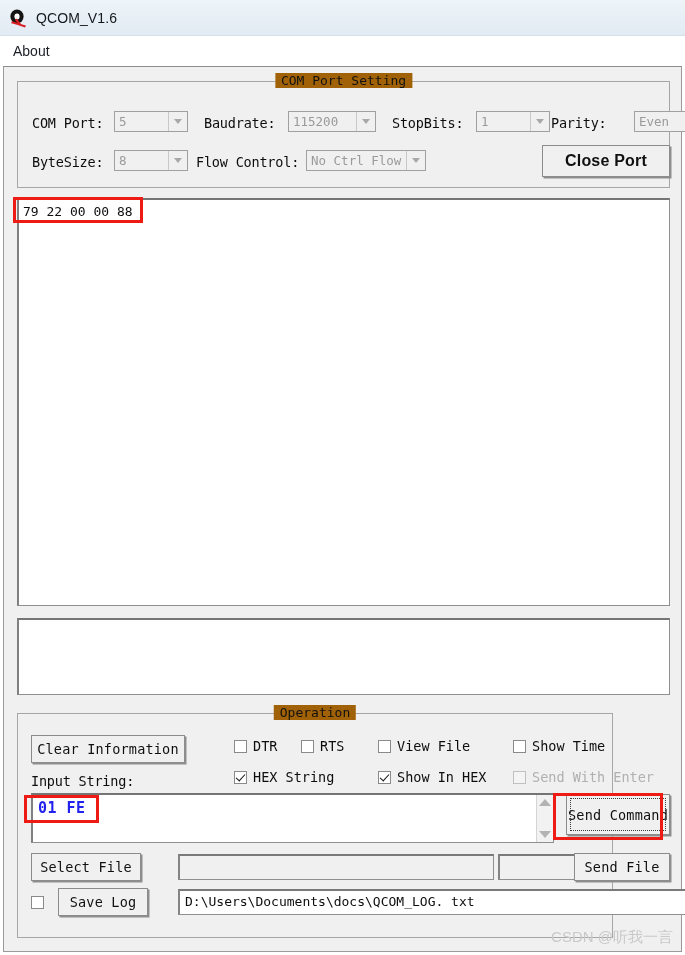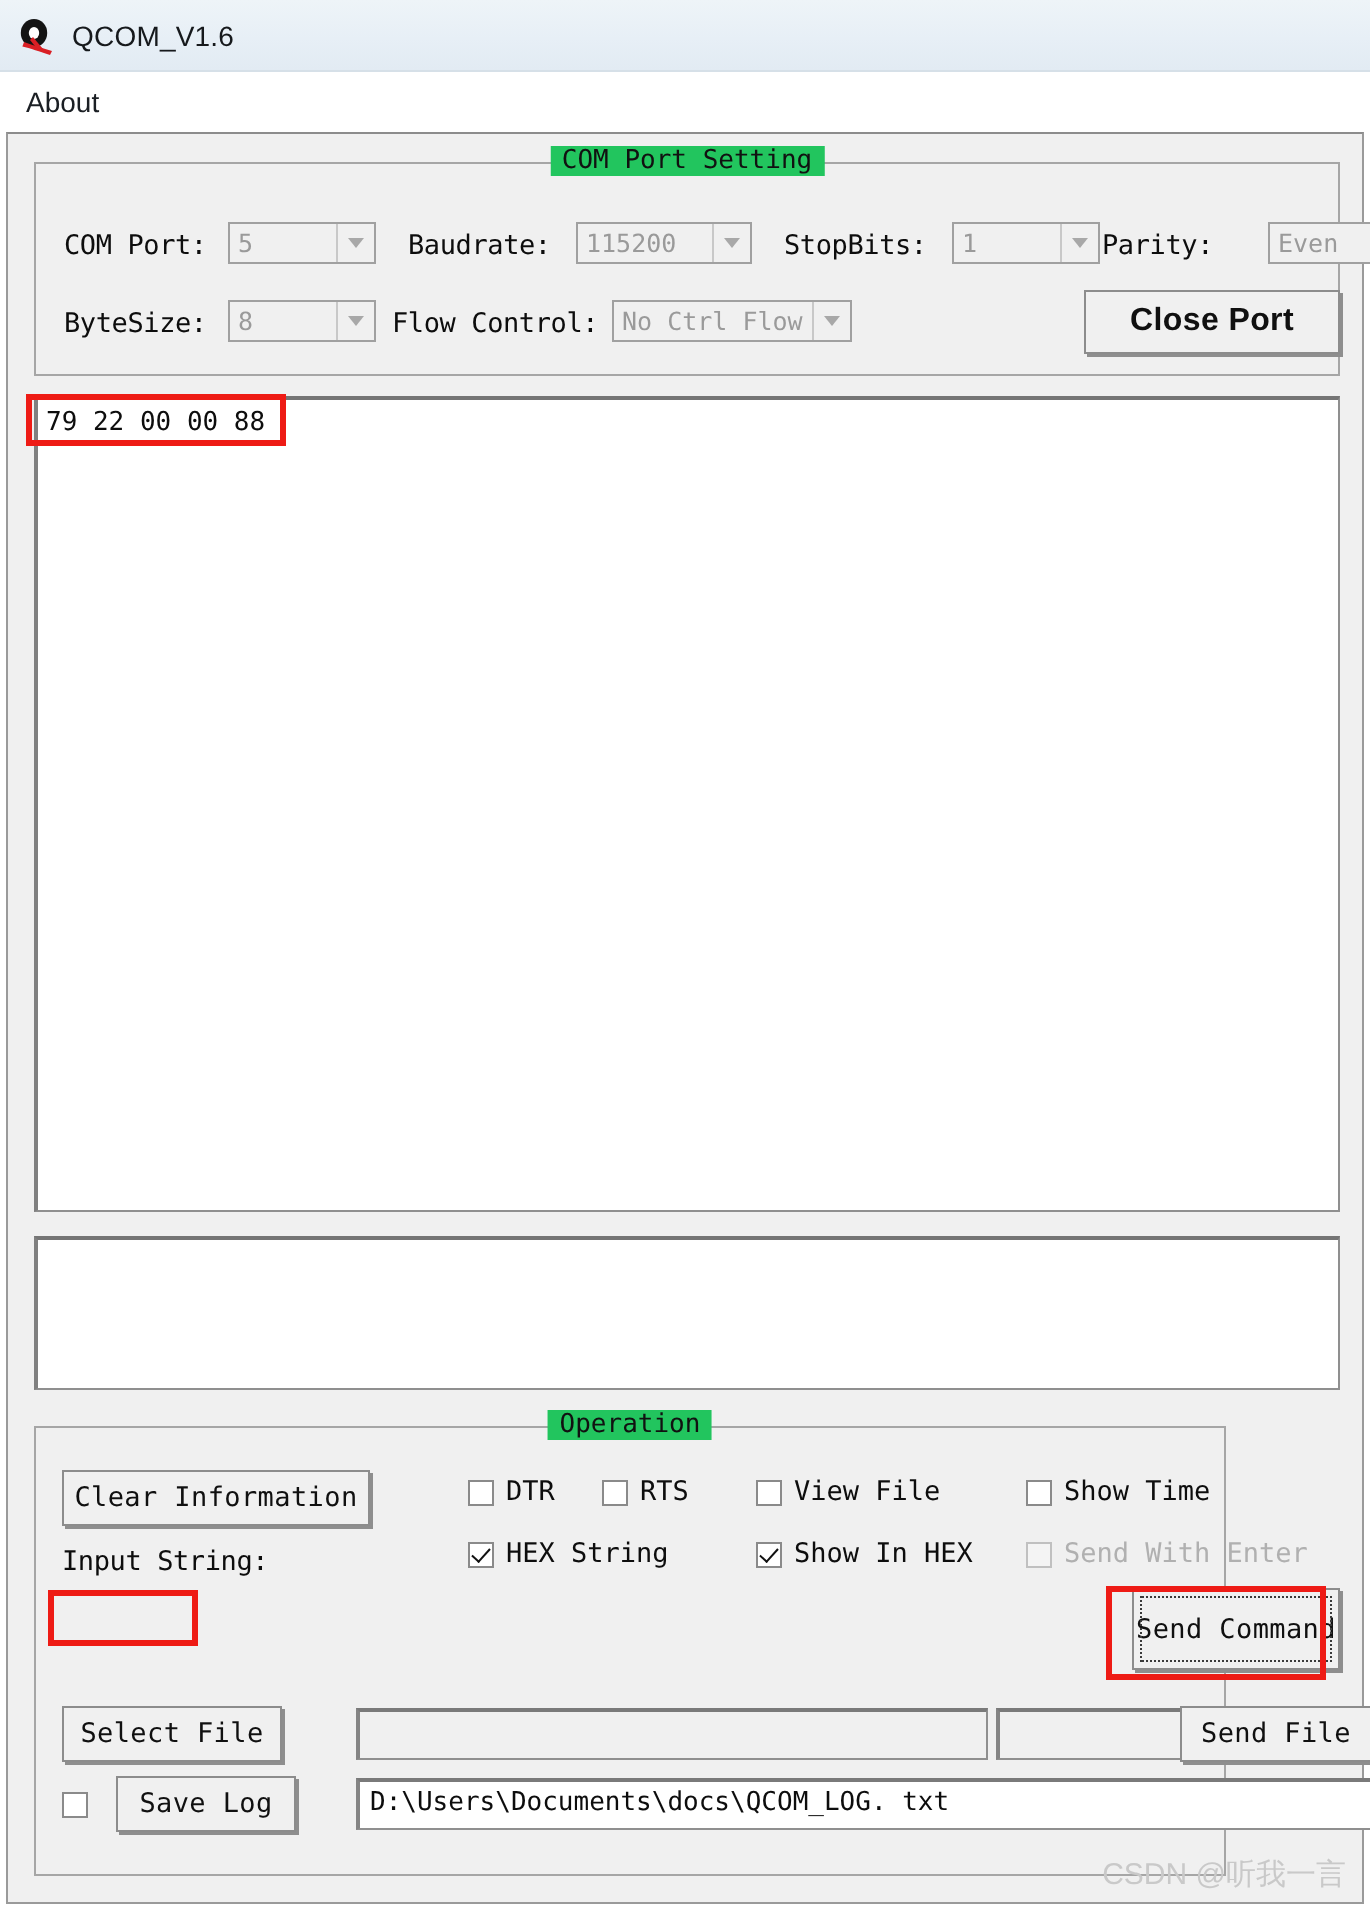--- a/index.html
+++ b/index.html
@@ -65,21 +65,21 @@
   
   .groupbox {
     position: absolute;
     border: 1px solid #a6a6a6;
     box-sizing: border-box;
     background: #f0f0f0;
   }
   .group-title {
     position: absolute;
     top: -9px;
-    background: #22c55e;
+    background: #a16207;
     padding: 0 6px;
     font-size: 13px;
     color: #111;
     font-family: "DejaVu Sans Mono", monospace;
     white-space: nowrap;
   }
 
   #com-group { left: 13px; top: 14px; width: 653px; height: 107px; }
   #com-group .group-title { left: 50%; transform: translateX(-50%); }
 
@@ -384,34 +384,41 @@
     </div>
     <div class="cb checked" style="left:360px; top:55px;">
       <span class="box"></span>
       <span>Show In HEX</span>
     </div>
     <div class="cb disabled" style="left:495px; top:55px;">
       <span class="box"></span>
       <span>Send With Enter</span>
     </div>
 
+    <div class="editbox" style="left:13px; top:79px; width:523px; height:50px;">
+      <div class="txt">01 FE</div>
+      <div class="scrollcol">
+        <span class="sc-arrow sc-up"></span>
+        <span class="sc-arrow sc-down"></span>
+      </div>
+    </div>
 
     <div class="btn" style="left:548px; top:80px; width:104px; height:41px;">
       <span class="focusring"></span>
       <span>Send Command</span>
     </div>
 
     <div class="btn" style="left:13px; top:139px; width:110px; height:28px;">Select File</div>
     <div class="field" style="left:135px; top:140px; width:316px; height:26px;">
       <div class="ftxt"></div>
     </div>
     <div class="field" style="left:455px; top:140px; width:96px; height:26px;">
       <div class="ftxt"></div>
     </div>
-    <div class="btn" style="left:572px; top:139px; width:96px; height:28px;">Send File</div>
+    <div class="btn" style="left:556px; top:139px; width:96px; height:28px;">Send File</div>
 
     <div class="cb" style="left:13px; top:182px;">
       <span class="box"></span>
     </div>
     <div class="btn" style="left:40px; top:174px; width:90px; height:28px;">Save Log</div>
     <div class="field white" style="left:135px; top:175px; width:517px; height:26px;">
       <div class="ftxt">D:\Users\Documents\docs\QCOM_LOG. txt</div>
     </div>
   </div>
 

